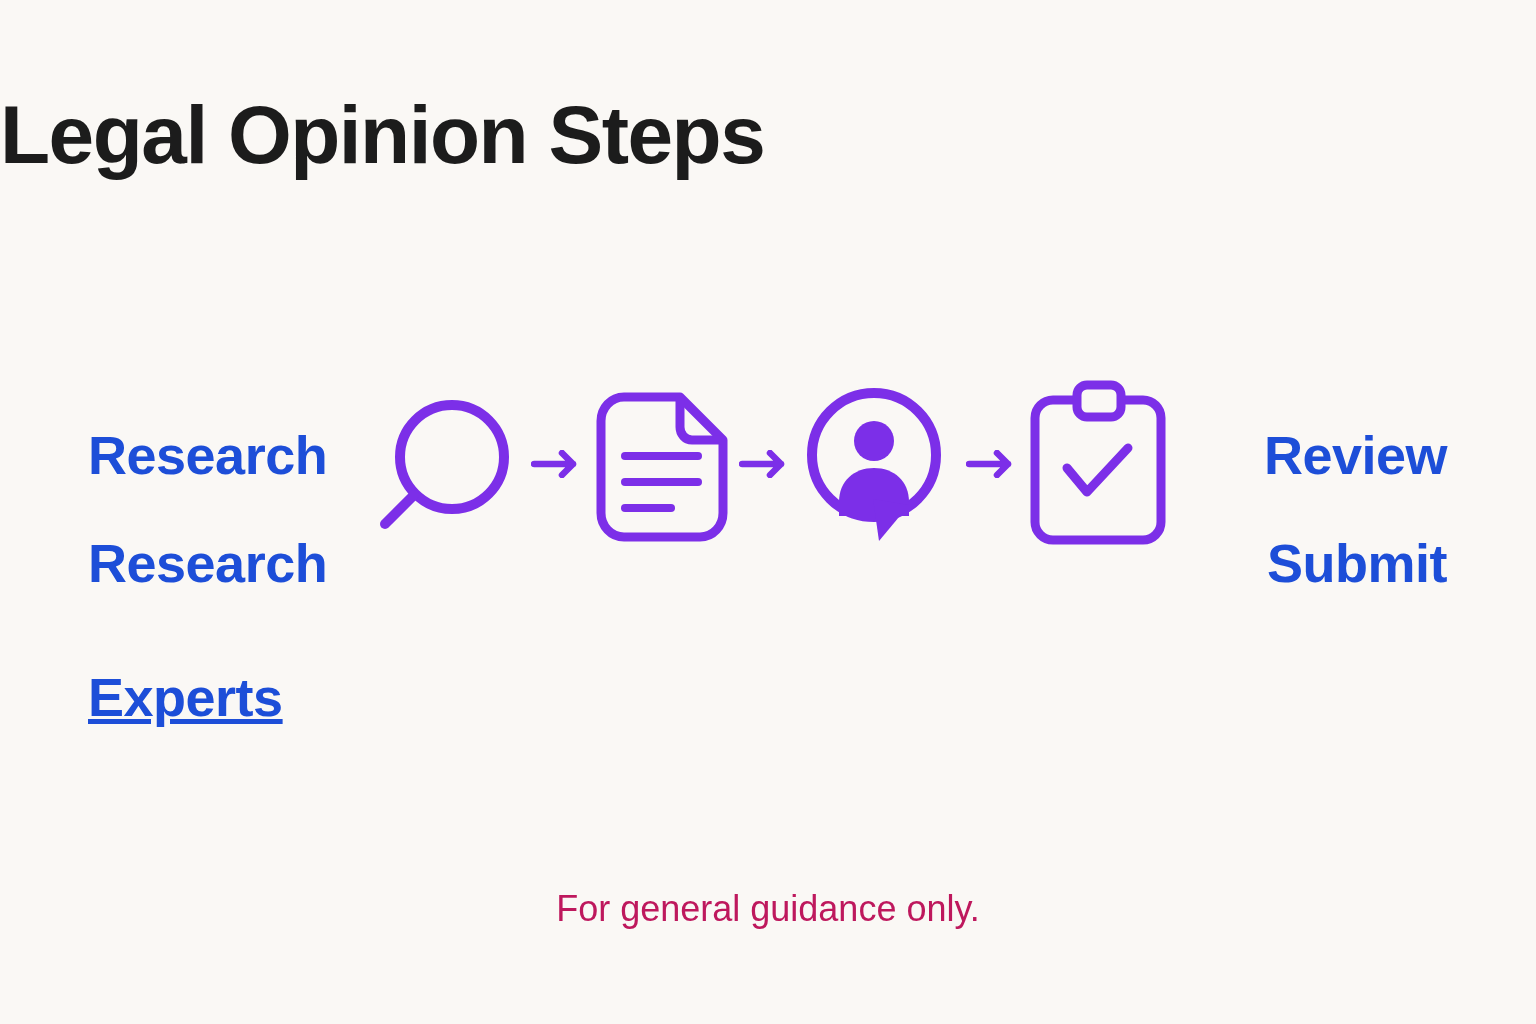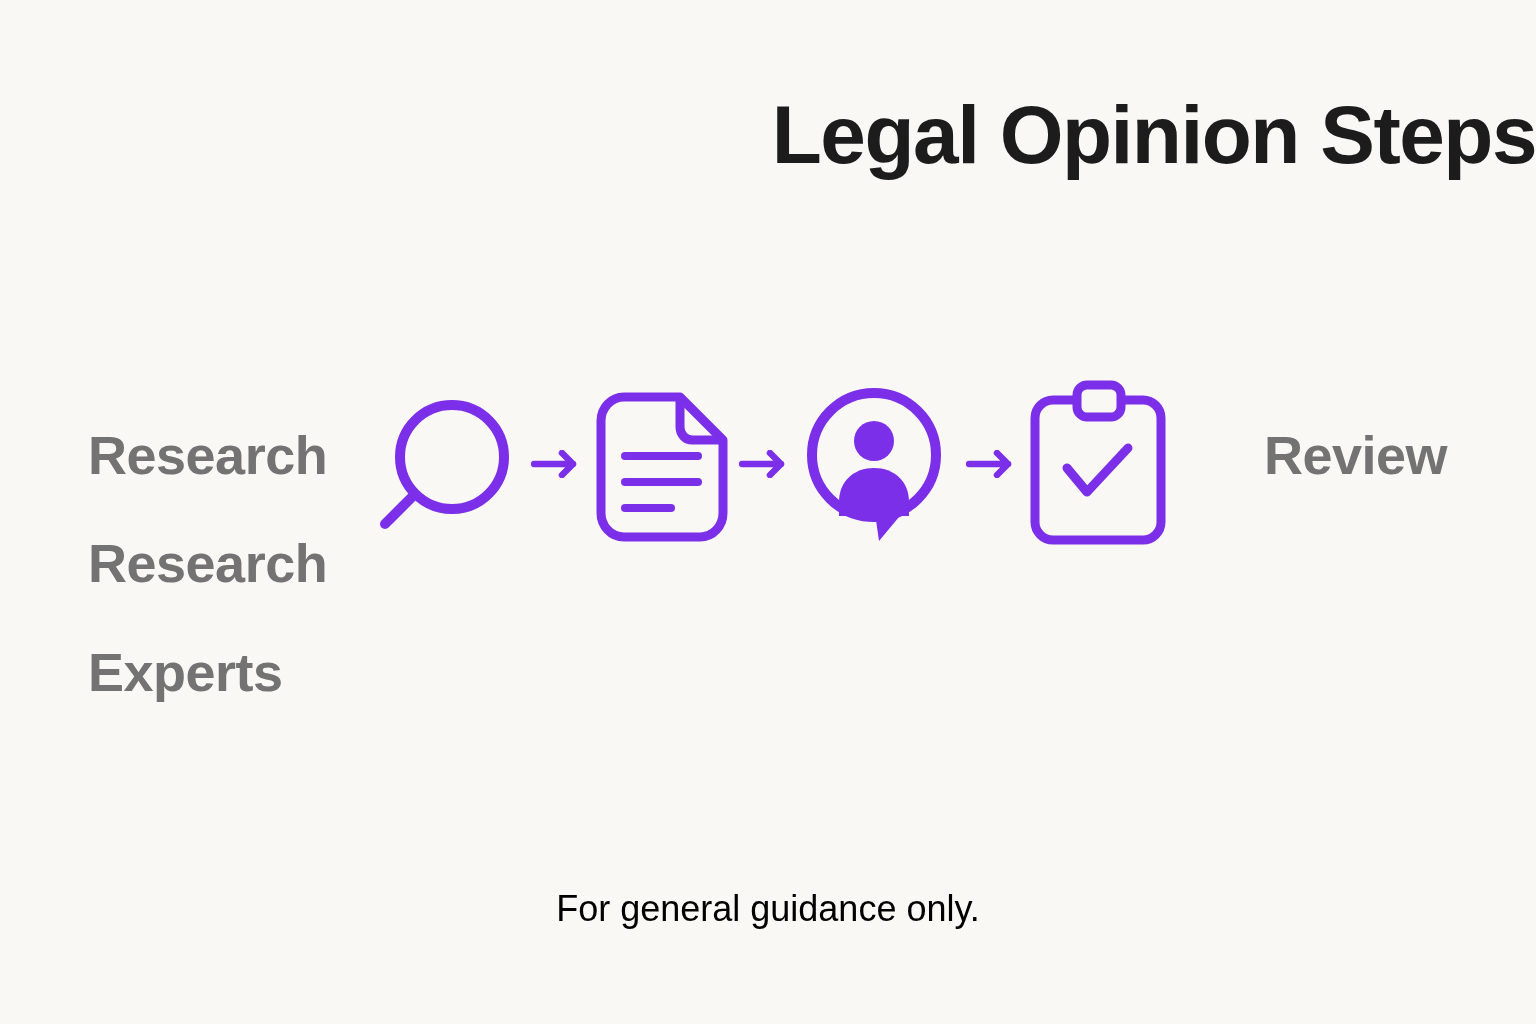--- a/index.html
+++ b/index.html
@@ -15,67 +15,68 @@
     width: 1536px;
     height: 1024px;
     background: #faf8f5;
     overflow: hidden;
   }
   .title {
     position: absolute;
     left: 0;
     top: 88px;
     width: 100%;
-    text-align: right;
+    text-align: left;
     font-size: 82px;
     font-weight: 700;
     letter-spacing: -1.5px;
     color: #1c1c1c;
   }
   .step-label {
     position: absolute;
     font-size: 54px;
     font-weight: 600;
     letter-spacing: -0.5px;
-    color: #737373;
+    color: #1d4ed8;
     line-height: 54px;
     white-space: nowrap;
   }
   .step-label.left { left: 88px; text-align: left; }
   .step-label.right { right: 89px; text-align: center; }
   .row1 { top: 428px; }
   .row2 { top: 536px; }
-  .row3 { top: 645px; }
+  .row3 { top: 670px; text-decoration: underline; }
   .icon {
     position: absolute;
   }
   .icon svg { display: block; }
   .footer {
     position: absolute;
     left: 0;
     top: 888px;
     width: 100%;
     text-align: center;
     font-size: 36px;
     font-weight: 400;
-    color: #000000;
+    color: #be185d;
   }
 </style>
 </head>
 <body>
 
 <div class="canvas">
 
   <div class="title">Legal Opinion Steps</div>
 
   <div class="step-label left row1">Research</div>
   <div class="step-label left row2">Research</div>
   <div class="step-label left row3">Experts</div>
 
   <div class="step-label right row1">Review</div>
+  <div class="step-label right row2">Submit</div>
 
   <div class="icon" style="left:378px; top:398px;">
     <svg width="132" height="132" viewBox="0 0 132 132" fill="none">
       <circle cx="74" cy="59" r="52" stroke="#7c2fe8" stroke-width="10"></circle>
       <line x1="36" y1="97" x2="7" y2="126" stroke="#7c2fe8" stroke-width="10" stroke-linecap="round"></line>
     </svg>
   </div>
 
   <div class="icon" style="left:531px; top:450px;">
     <svg width="48" height="28" viewBox="0 0 48 28" fill="none">

